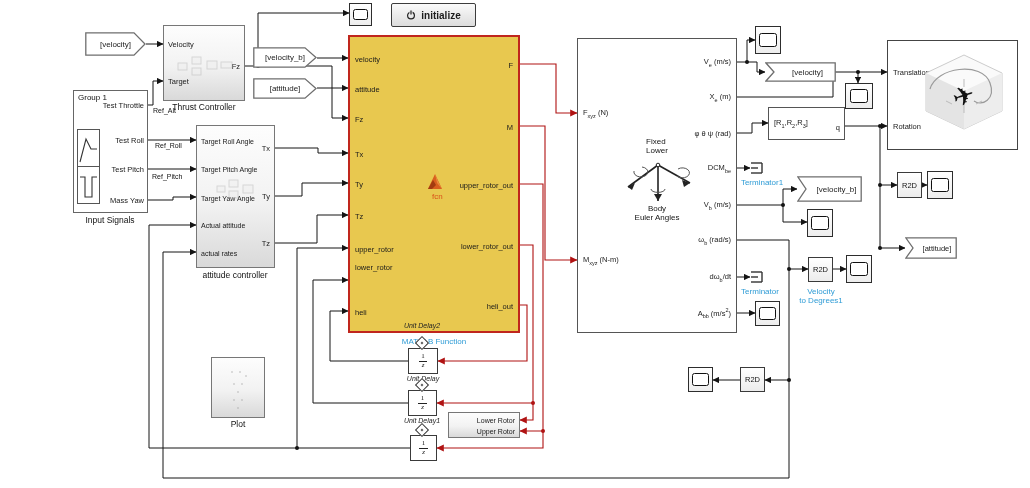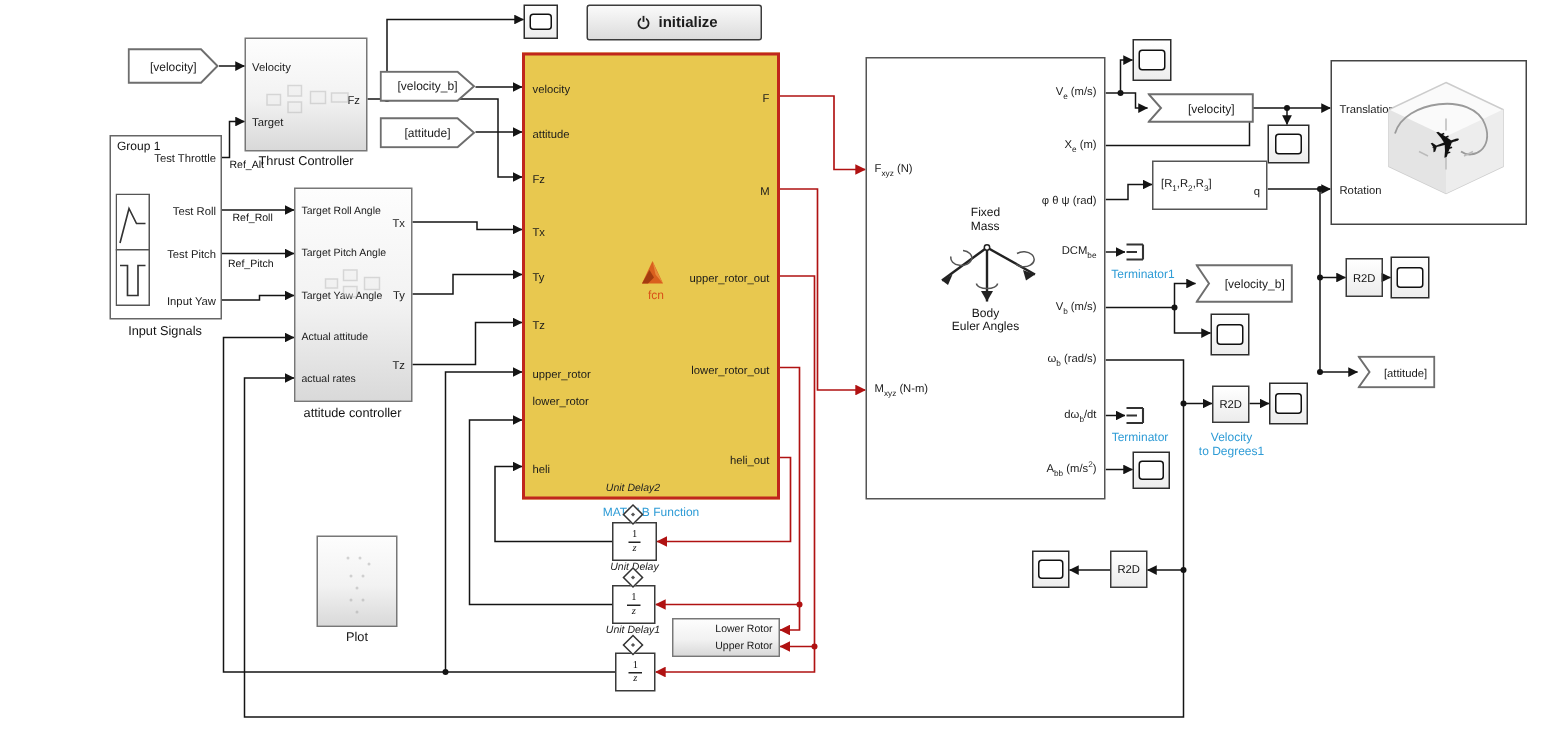--- a/index.html
+++ b/index.html
@@ -28,21 +28,21 @@
        align-items:center;justify-content:center;font-size:7.5px;color:#111;}
   .ud{background:#fff;border:1.3px solid #3a3a3a;display:flex;flex-direction:column;
       align-items:center;justify-content:center;font-size:7px;line-height:1.1;}
   .ud .den{border-top:1px solid #222;padding:0 3px;font-style:italic;font-family:"Liberation Serif",serif;}
   .frac-num{font-family:"Liberation Serif",serif;}
   .diamond{position:absolute;width:8px;height:8px;border:1.1px solid #333;background:#fff;
            transform:rotate(45deg);z-index:3;}
   .diamond:after{content:"";position:absolute;left:2.5px;top:2.5px;width:2px;height:2px;background:#555;}
   .btn{position:absolute;z-index:2;background:linear-gradient(#fafafa,#dcdcdc);
        border:1.5px solid #3c3c3c;border-radius:2px;display:flex;align-items:center;
-       gap:5px;font-size:10px;font-weight:bold;color:#1c1c1c;padding-left:32px;}
+       justify-content:center;gap:5px;font-size:10px;font-weight:bold;color:#1c1c1c;}
   sub{font-size:5.5px;}  sup{font-size:5.5px;}
   .ghost{position:absolute;opacity:.4;z-index:2;}
   .term{position:absolute;z-index:2;}
 </style>
 </head>
 <body>
 
 <div id="canvas" style="--yellow: #e8c84f; --yellow-border: #c0261d; --red: #b01212; --blue: #2f9cd6;">
 
   <svg class="layer" width="1030" height="488">
@@ -169,21 +169,21 @@
       </g>
     </svg>
   </div>
   <div class="lbl cc" style="left:204px;top:103px;">Thrust Controller</div>
 
   <div class="blk plain" style="left:73px;top:90px;width:75px;height:123px;border-color:#666;">
     <span class="lbl" style="left:4px;top:2px;font-size:8px;">Group 1</span>
     <span class="port pr" style="right:3px;top:15px;">Test Throttle</span>
     <span class="port pr" style="right:3px;top:50px;">Test Roll</span>
     <span class="port pr" style="right:3px;top:79px;">Test Pitch</span>
-    <span class="port pr" style="right:3px;top:110px;">Input Yaw</span>
+    <span class="port pr" style="right:3px;top:110px;">Mass Yaw</span>
     <svg style="position:absolute;left:3px;top:38px;" width="23" height="76">
       <rect x="0.5" y="0.5" width="22" height="37" fill="#fff" stroke="#555"></rect>
       <polyline points="3,33 9,10 14,20 20,20" fill="none" stroke="#333" stroke-width="1.1"></polyline>
       <rect x="0.5" y="37.5" width="22" height="37" fill="#fff" stroke="#555"></rect>
       <polyline points="3,48 8,48 8,68 15,68 15,48 20,48" fill="none" stroke="#333" stroke-width="1.1"></polyline>
     </svg>
   </div>
   <div class="lbl cc" style="left:110px;top:216px;">Input Signals</div>
 
   <div class="lbl" style="left:153px;top:107px;font-size:7px;">Ref_Alt</div>
@@ -241,21 +241,21 @@
     <span class="port pr" style="right:5px;top:24px;">V<sub>e</sub> (m/s)</span>
     <span class="port pr" style="right:5px;top:59px;">X<sub>e</sub> (m)</span>
     <span class="port pr" style="right:5px;top:95px;">φ θ ψ (rad)</span>
     <span class="port pr" style="right:5px;top:130px;">DCM<sub>be</sub></span>
     <span class="port pr" style="right:5px;top:167px;">V<sub>b</sub> (m/s)</span>
     <span class="port pr" style="right:5px;top:202px;">ω<sub>b</sub> (rad/s)</span>
     <span class="port pr" style="right:5px;top:239px;">dω<sub>b</sub>/dt</span>
     <span class="port pr" style="right:5px;top:275px;">A<sub>bb</sub> (m/s<sup>2</sup>)</span>
     <div style="position:absolute;left:50%;top:98px;transform:translateX(-50%);text-align:left;font-size:8px;">
       <div>Fixed</div>
-        <div>Mass</div>
+        <div>Lower</div>
     </div>
     <svg style="position:absolute;left:42px;top:118px;" width="78" height="48">
       <g stroke="#222" stroke-width="1.6" fill="none">
         <line x1="38" y1="8" x2="8" y2="30"></line>
           <line x1="38" y1="8" x2="70" y2="26"></line>
           <line x1="38" y1="8" x2="38" y2="44"></line>
       </g>
       <g fill="#222">
         <polygon points="8,30 15,26 12,33"></polygon>
           <polygon points="70,26 62,23 64,30"></polygon>

